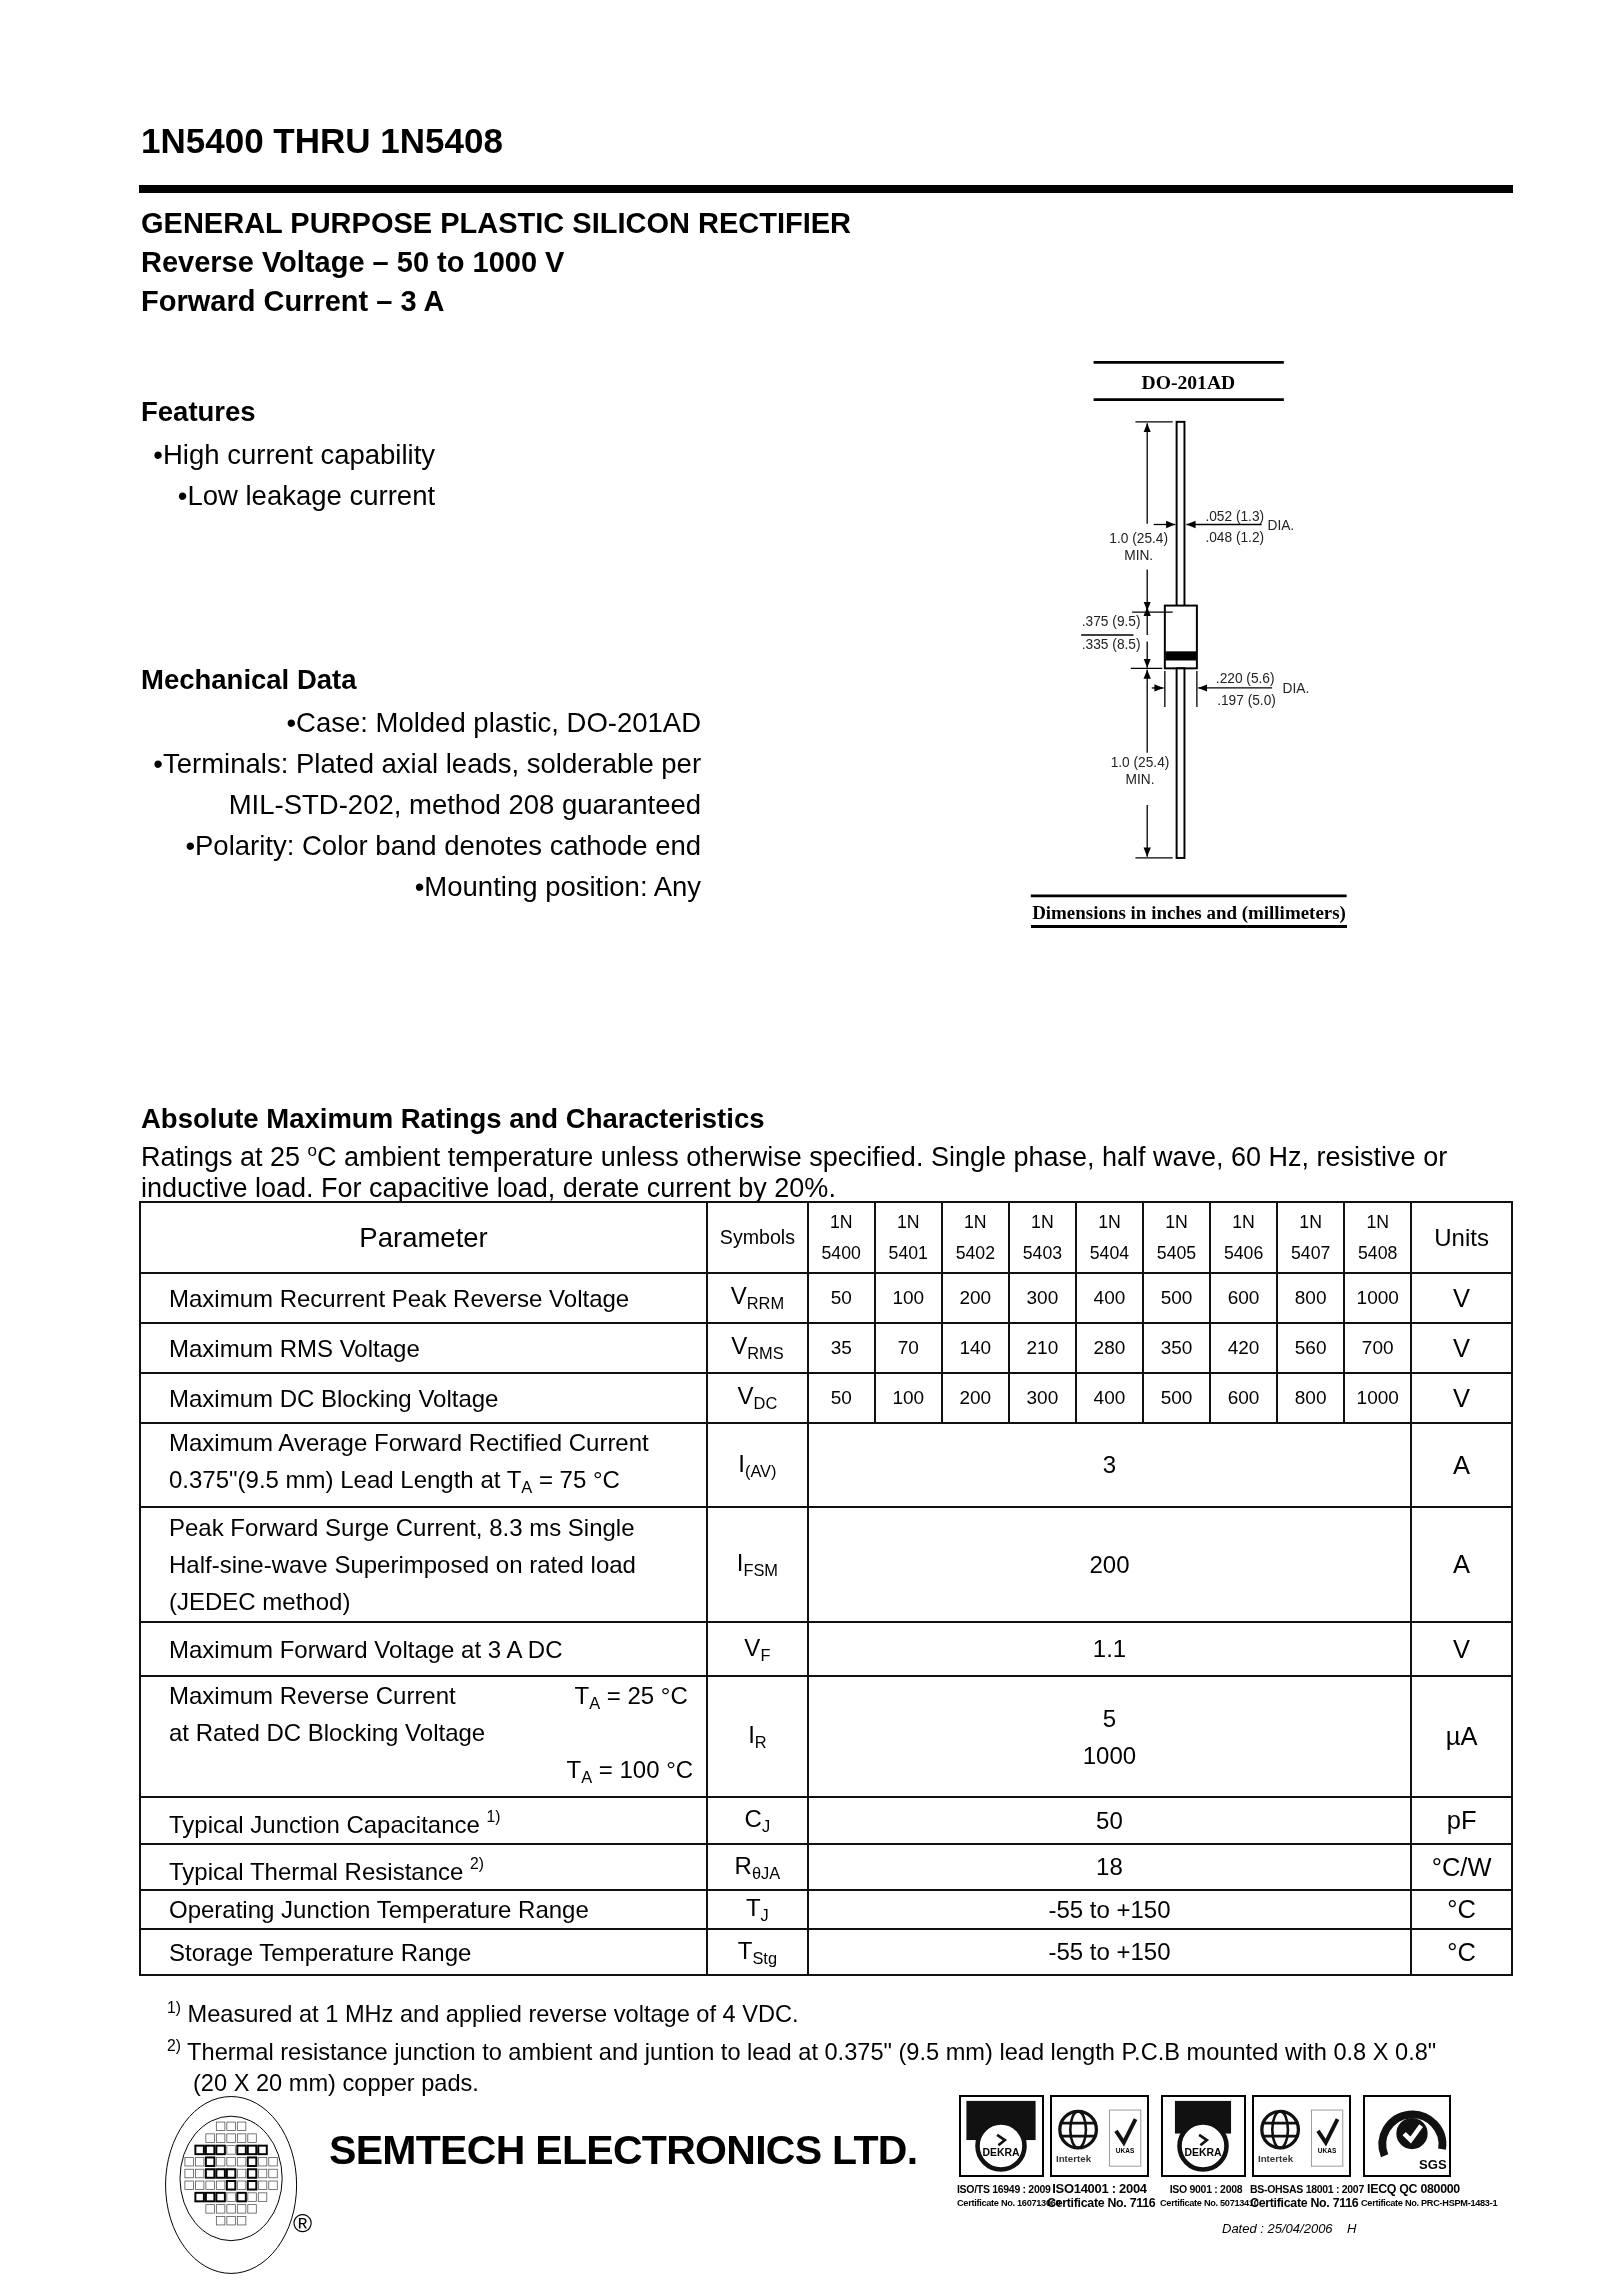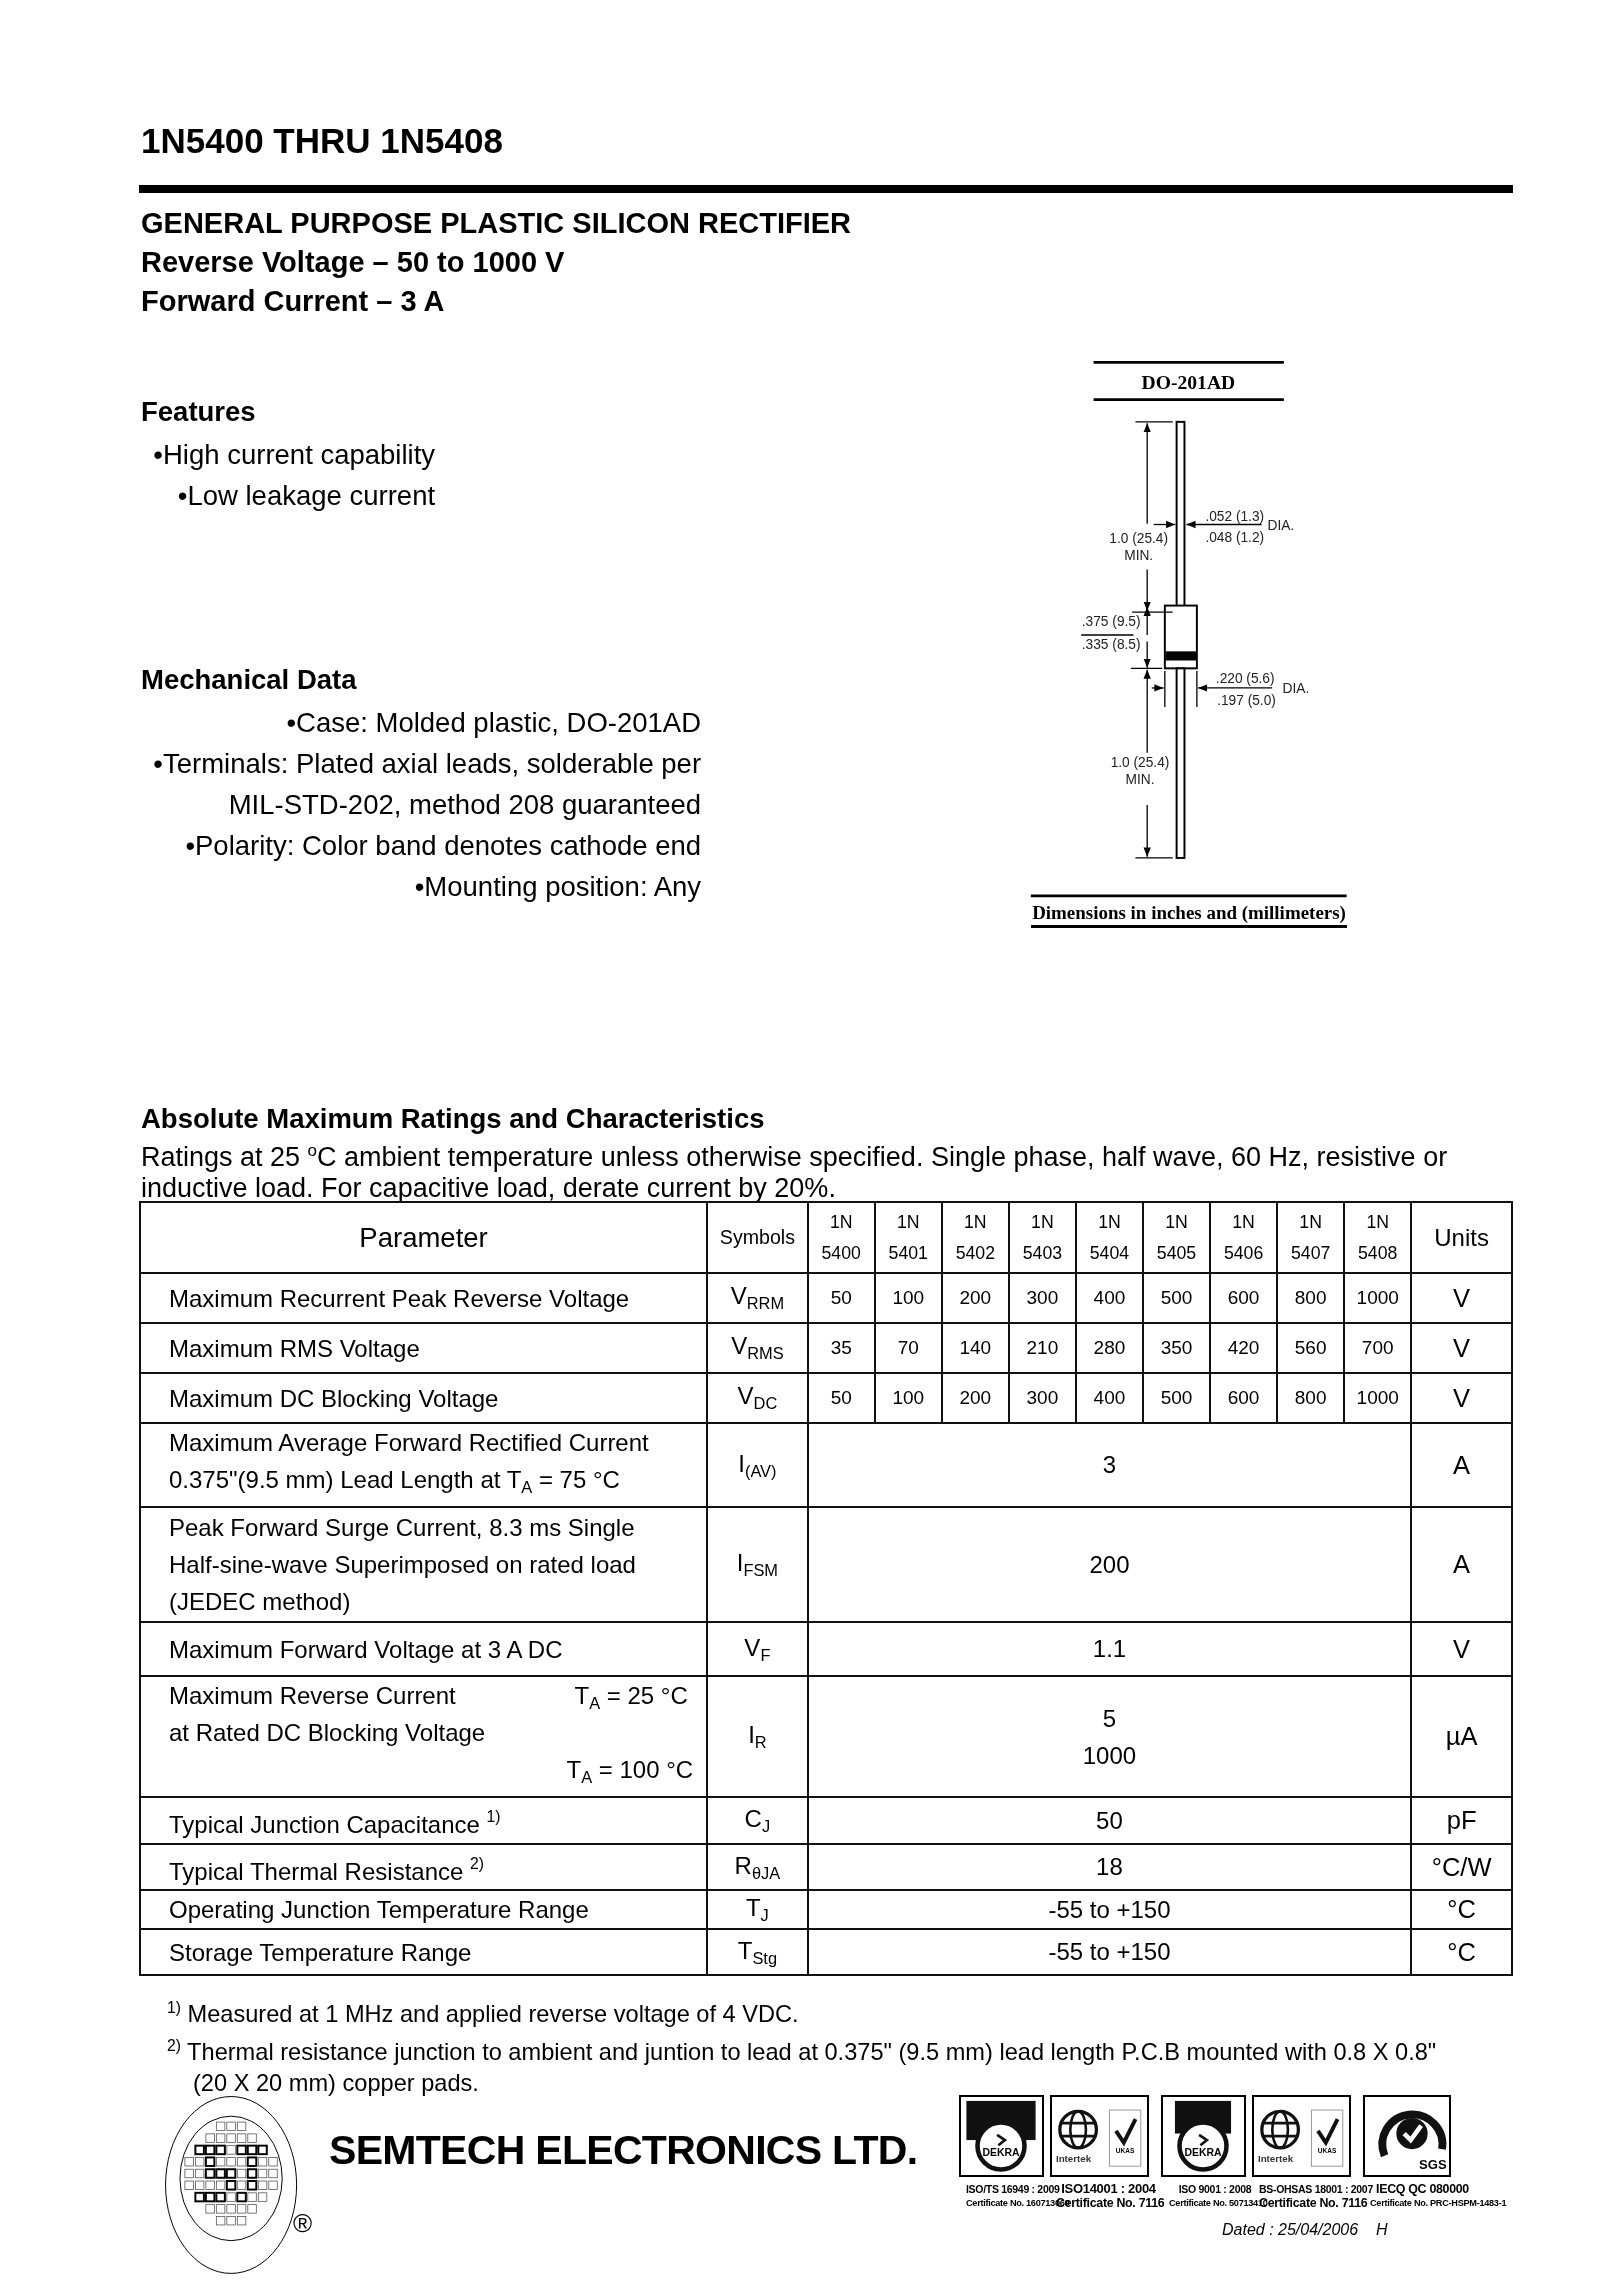--- a/index.html
+++ b/index.html
@@ -41,24 +41,24 @@
 
   #footnotes { left:167px; top:1992px; width:1348px; font-size:23.6px; line-height:31px; }
   #footnotes sup { font-size:15.7px; }
   #footnotes .cont { padding-left:26px; }
 
   #logo { left:159px; top:2088px; width:154px; height:190px; }
   #company { left:329px; top:2127px; font-size:41px; font-weight:bold; letter-spacing:-0.7px; }
   #reg { left:293px; top:2208px; font-size:26px; }
 
   .cert { position:absolute; top:2095px; width:85px; height:82px; border:2.6px solid #000; box-sizing:border-box; background:#fff; overflow:hidden; }
-  .cert-cap { position:absolute; top:2182px; font-size:10.5px; font-weight:bold; white-space:nowrap; text-align:center; line-height:14.4px; letter-spacing:-0.3px;margin-left:9px; }
+  .cert-cap { position:absolute; top:2182px; font-size:10.5px; font-weight:bold; white-space:nowrap; text-align:center; line-height:14.4px; letter-spacing:-0.3px; }
   .cert-cap .l1 { display:block; }
   .cert-cap .l2 { display:block; font-size:9.2px; }
-  #dated { left:1222px; top:2221px; font-size:16px; font-style:italic;text-align:right; }
+  #dated { left:1222px; top:2221px; font-size:13px; font-style:italic;text-align:right; }
 </style>
 </head>
 <body>
 
 <div id="title" class="abs">1N5400 THRU 1N5408</div>
 <div id="title-rule" class="abs"></div>
 <div id="subtitle" class="abs">
   <div>GENERAL PURPOSE PLASTIC SILICON RECTIFIER</div>
   <div>Reverse Voltage – 50 to 1000 V</div>
   <div>Forward Current – 3 A</div>

